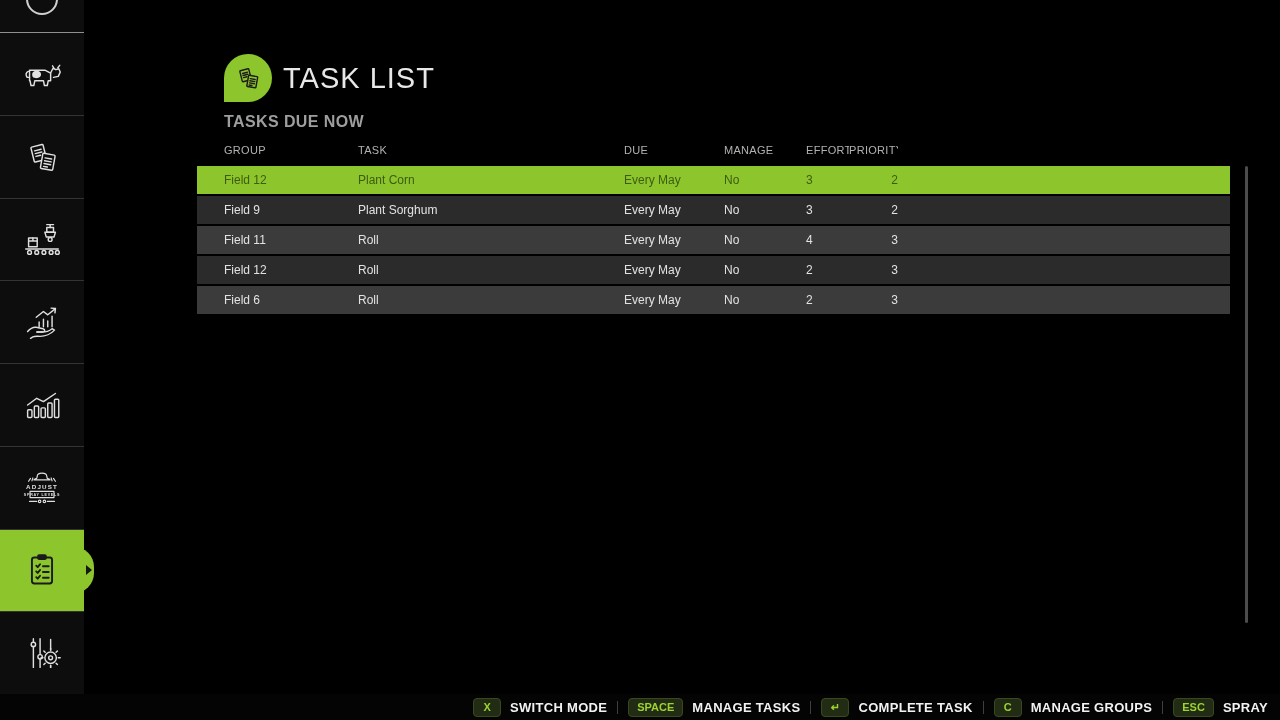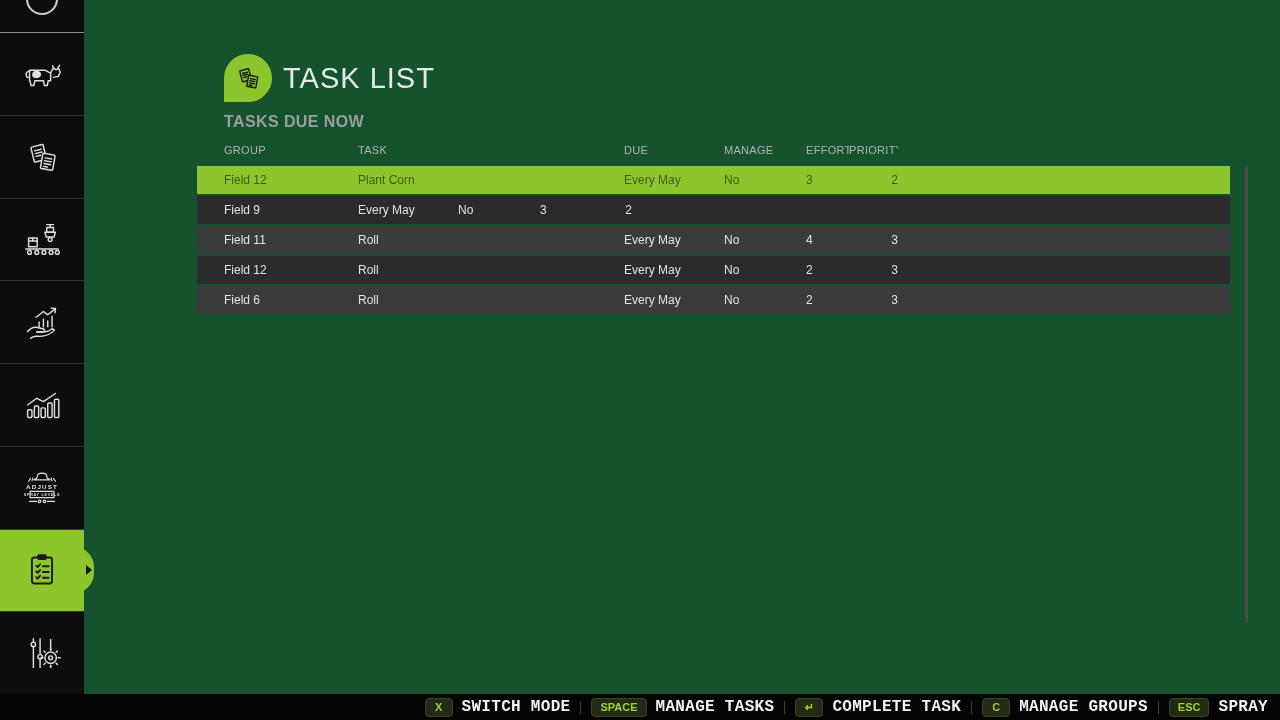--- a/index.html
+++ b/index.html
@@ -1,17 +1,17 @@
 <!DOCTYPE html>
 <html><head>
 <meta charset="utf-8">
 <style>
   html,body{margin:0;padding:0;background:#232323;}
   .stage{position:relative;width:1280px;height:720px;overflow:hidden;
-         background:#14532d;font-family:"Liberation Sans",sans-serif;}
+         background:#000000;font-family:"Liberation Sans",sans-serif;}
 
   
   .sidebar{position:absolute;left:0;top:0;width:84px;height:694px;
            background:#090909;display:flex;flex-direction:column;}
   .tile{position:relative;flex:1;background:#0d0d0d;display:flex;
         align-items:center;justify-content:center;border-top:1px solid #333;}
   .tile.first{flex:0 0 32px;border-top:none;border-bottom:1px solid #8f8f8f;overflow:hidden;}
   .tile.second{border-top:none;}
   .tile svg{display:block;}
   .tile.selected{background:#8dc62c;}
@@ -54,21 +54,21 @@
         background:#4c4c4c;border-radius:2px;}
 
   
   .footer{position:absolute;left:0;bottom:0;width:1280px;height:26px;background:#040404;
         display:flex;align-items:center;justify-content:flex-end;padding-right:12px;
         box-sizing:border-box;gap:10px;}
   .hint{display:flex;align-items:center;gap:9px;}
   .key{display:inline-block;min-width:10px;padding:1px 8px;background:#222c15;
         border:1px solid #384a1c;border-radius:4px;color:#9bd32f;font-size:11px;
         font-weight:bold;line-height:15px;text-align:center;}
-  .hlabel{font-size:16px;font-weight:bold;color:#f2f2f2;letter-spacing:.3px;font-family:Liberation Mono, monospace;}
+  .hlabel{font-size:13px;font-weight:bold;color:#f2f2f2;letter-spacing:.3px;}
   .hdiv{width:1px;height:13px;background:#3f3f3f;}
 </style>
 </head>
 <body>
 
 <div class="stage">
 
   <nav class="sidebar">
 
     <div class="tile first">
@@ -201,20 +201,21 @@
     <div class="task-row selected">
       <div class="cell c-group">Field 12</div>
       <div class="cell c-task">Plant Corn</div>
       <div class="cell c-due">Every May</div>
       <div class="cell c-overdue">No</div>
       <div class="cell c-effort">3</div>
       <div class="cell c-priority">2</div>
     </div>
     <div class="task-row">
       <div class="cell c-group">Field 9</div>
+      <div class="cell c-task">Plant Sorghum</div>
       <div class="cell c-due">Every May</div>
       <div class="cell c-overdue">No</div>
       <div class="cell c-effort">3</div>
       <div class="cell c-priority">2</div>
     </div>
     <div class="task-row">
       <div class="cell c-group">Field 11</div>
       <div class="cell c-task">Roll</div>
       <div class="cell c-due">Every May</div>
       <div class="cell c-overdue">No</div>

